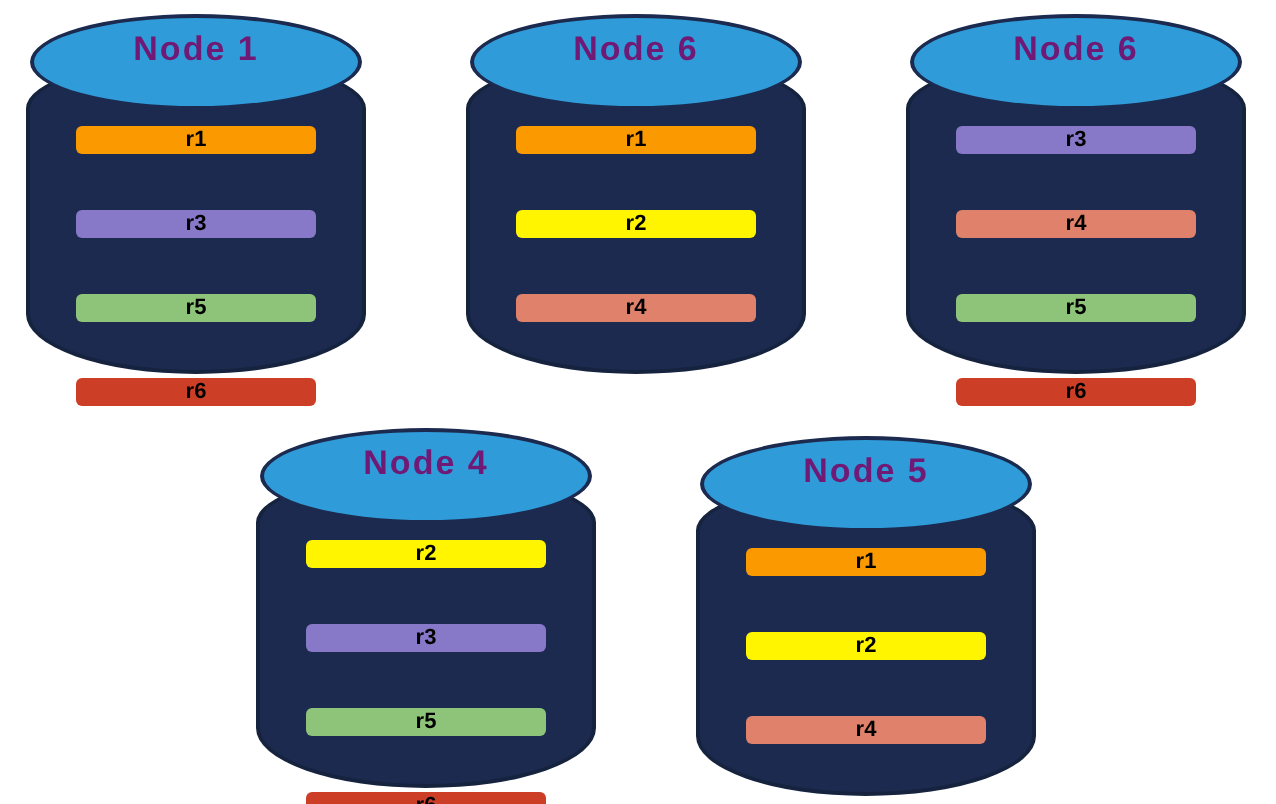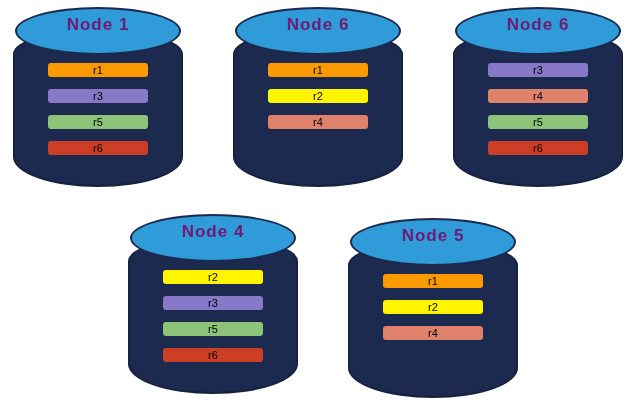--- a/index.html
+++ b/index.html
@@ -69,27 +69,27 @@
   
   .replica-list {
     position: absolute;
     left: 0;
     top: 58px;
     width: 170px;
     z-index: 2;
   }
 
   .replica-bar {
-    width: 100px;
+    width: 120px;
     height: 14px;
-    margin: 0 auto 12px auto;
+    margin: 0 auto 28px auto;
     border-radius: 3px;
     color: #000000;
     font-size: 11px;
-    font-weight: normal;
+    font-weight: bold;
     line-height: 14px;
     text-align: center;
     box-sizing: border-box;
   }
 </style>
 </head>
 <body style="background: rgb(255, 255, 255);">
 
 <div id="diagram">
     <div class="node" style="left: 13px; top: 5px;">

